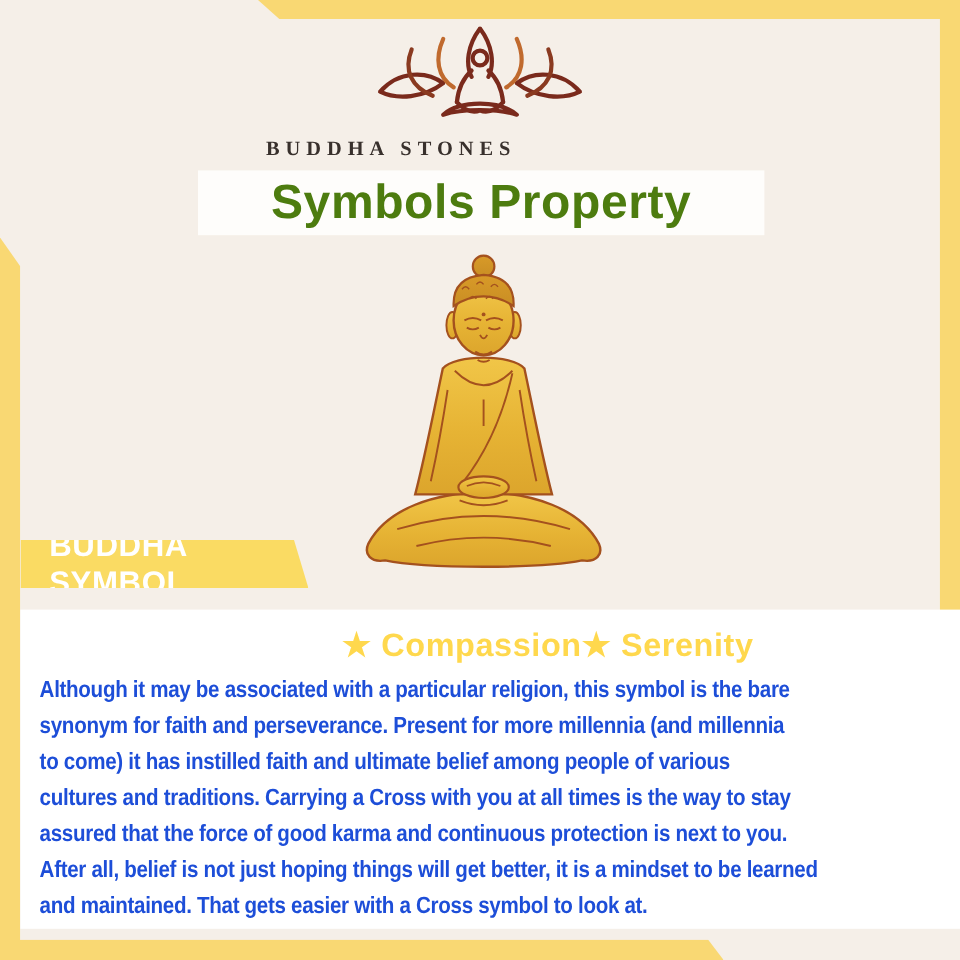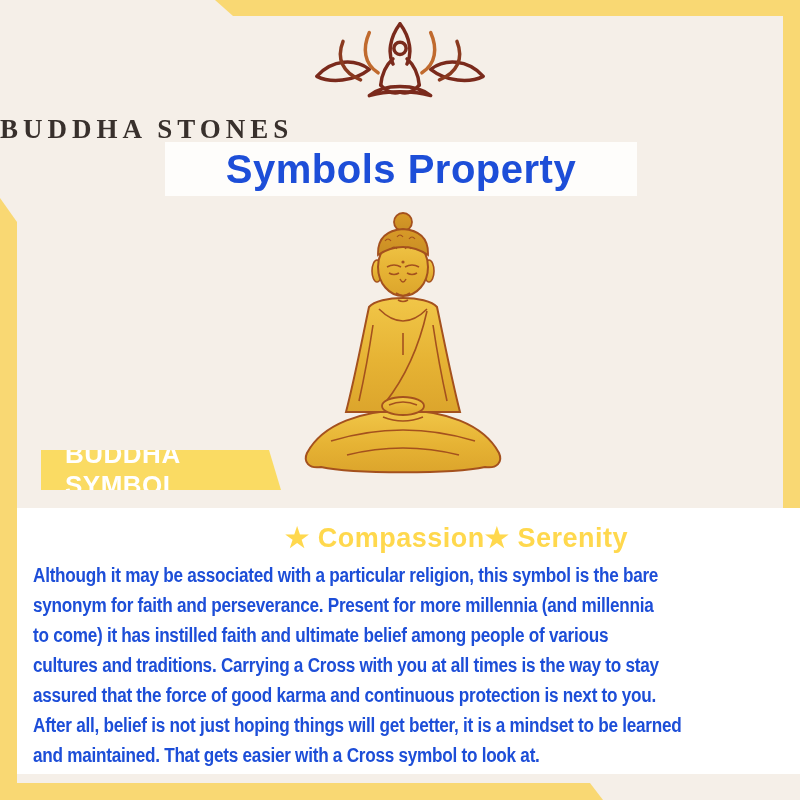--- a/index.html
+++ b/index.html
@@ -13,40 +13,39 @@
     clip-path:polygon(0 0,100% 0,100% 100%,18px 100%);}
   .deco-right{left:783px;top:0;width:17px;height:602px;
     clip-path:polygon(0 0,100% 0,100% 100%,0 578px);}
   .deco-left{left:0;top:198px;width:17px;height:602px;
     clip-path:polygon(0 0,100% 24px,100% 100%,0 100%);}
   .deco-bottom{left:0;top:783px;width:603px;height:17px;
     clip-path:polygon(0 0,590px 0,100% 100%,0 100%);}
   
   .logo{position:absolute;left:302px;top:22px;width:196px;height:92px;}
   .brand-name{
-    position:absolute;left:0;top:114px;width:652px;
-    font-family:"Liberation Serif",serif;font-size:27px;font-weight:600;
+    position:absolute;left:0;top:114px;width:652px;text-align:center;
+    font-family:"Liberation Serif",serif;font-size:17px;font-weight:600;
     letter-spacing:5px;color:#38302C;
   }
   
   .title-box{
     position:absolute;left:165px;top:142px;width:472px;height:54px;
     background:#FEFDFB;display:flex;align-items:center;justify-content:center;
   }
   .title-text{
-    font-size:40px;font-weight:700;color:#1d4ed8;letter-spacing:0.5px;
+    font-size:40px;font-weight:700;color:#4d7c0f;letter-spacing:0.5px;
   }
   
   .statue{position:absolute;left:293px;top:205px;width:220px;height:285px;}
   
   .label-banner{
     position:absolute;left:17px;top:450px;width:240px;height:40px;
     background:#FADB63;display:flex;align-items:center;
     clip-path:polygon(0 0,228px 0,100% 100%,0 100%);
-    margin-left:24px;
   }
   .label-text{
     padding-left:24px;font-size:26px;font-weight:700;color:#FFFFFF;
     letter-spacing:0.5px;
   }
   
   .content-panel{
     position:absolute;left:17px;top:508px;width:783px;height:266px;
     background:#FFFFFF;
   }

